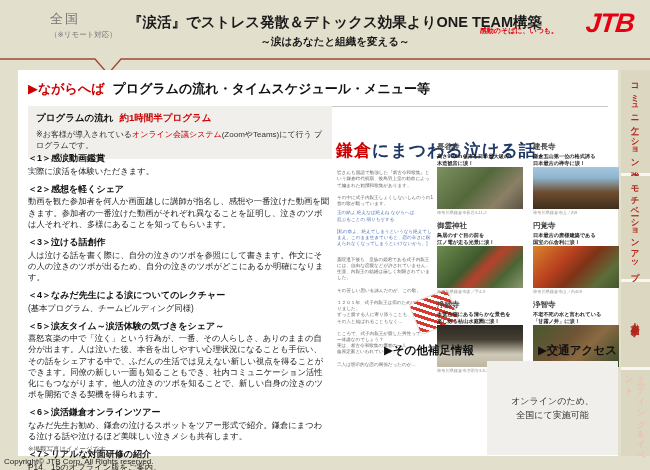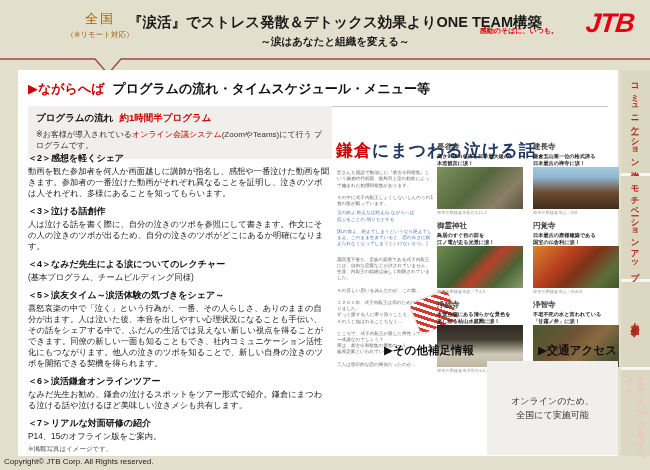--- a/index.html
+++ b/index.html
@@ -1,20 +1,20 @@
 <!DOCTYPE html>
 <html><head>
 <meta charset="utf-8">
 <style>
   html,body{margin:0;padding:0;}
   body{font-family:"Liberation Sans","DejaVu Sans",sans-serif;}
   #page{position:relative;width:650px;height:470px;background:#e3dfcd;overflow:hidden;outline:1px solid #b9b5a5;}
 
   
-  .region{position:absolute;left:40px;top:10px;width:120px;text-align:center;color:#a16207;}
+  .region{position:absolute;left:50px;top:10px;width:120px;text-align:left;color:#737373;}
   .region .r-main{font-size:13px;letter-spacing:2px;}
   .region .r-note{font-size:7.5px;margin-top:2px;}
   .title-block{position:absolute;left:125px;top:13px;width:420px;text-align:center;color:#1a1a1a;}
   .title-block .t-main{font-size:14.5px;font-weight:bold;}
   .title-block .t-sub{font-size:10.5px;font-weight:bold;margin-top:3px;}
   .tagline{position:absolute;right:92px;top:26px;font-size:7px;font-weight:bold;color:#e60012;}
   .jtb-logo{position:absolute;right:16px;top:8px;font-size:27px;font-weight:bold;font-style:italic;color:#e60012;transform:skewX(-6deg);letter-spacing:-1px;}
 
   .divider{position:absolute;left:0;top:56px;width:650px;height:22px;}
 
@@ -104,20 +104,24 @@
     <div class="flow-title">
       <span>プログラムの流れ</span><span class="dur">約1時間半プログラム</span>
     </div>
     <div class="flow-note">
       <span>※お客様が導入されている</span><span class="link">オンライン会議システム</span><span>(ZoomやTeams)にて行う プログラムです。</span>
     </div>
   </div>
 
   <div class="steps">
     <div class="step">
+      <div class="step-title"><span>＜1＞</span><span>感涙動画鑑賞</span></div>
+      <div class="step-body">実際に涙活を体験いただきます。</div>
+    </div>
+    <div class="step">
       <div class="step-title"><span>＜2＞</span><span>感想を軽くシェア</span></div>
       <div class="step-body">動画を観た参加者を何人か画面越しに講師が指名し、感想や一番泣けた動画を聞きます。参加者の一番泣けた動画がそれぞれ異なることを証明し、泣きのツボは人それぞれ、多様にあることを知ってもらいます。</div>
     </div>
     <div class="step">
       <div class="step-title"><span>＜3＞</span><span>泣ける話創作</span></div>
       <div class="step-body">人は泣ける話を書く際に、自分の泣きのツボを参照にして書きます。作文にその人の泣きのツボが出るため、自分の泣きのツボがどこにあるか明確になります。</div>
     </div>
     <div class="step">
       <div class="step-title"><span>＜4＞</span><span>なみだ先生による涙についてのレクチャー</span></div>
       <div class="step-body">(基本プログラム、チームビルディング同様)</div>

